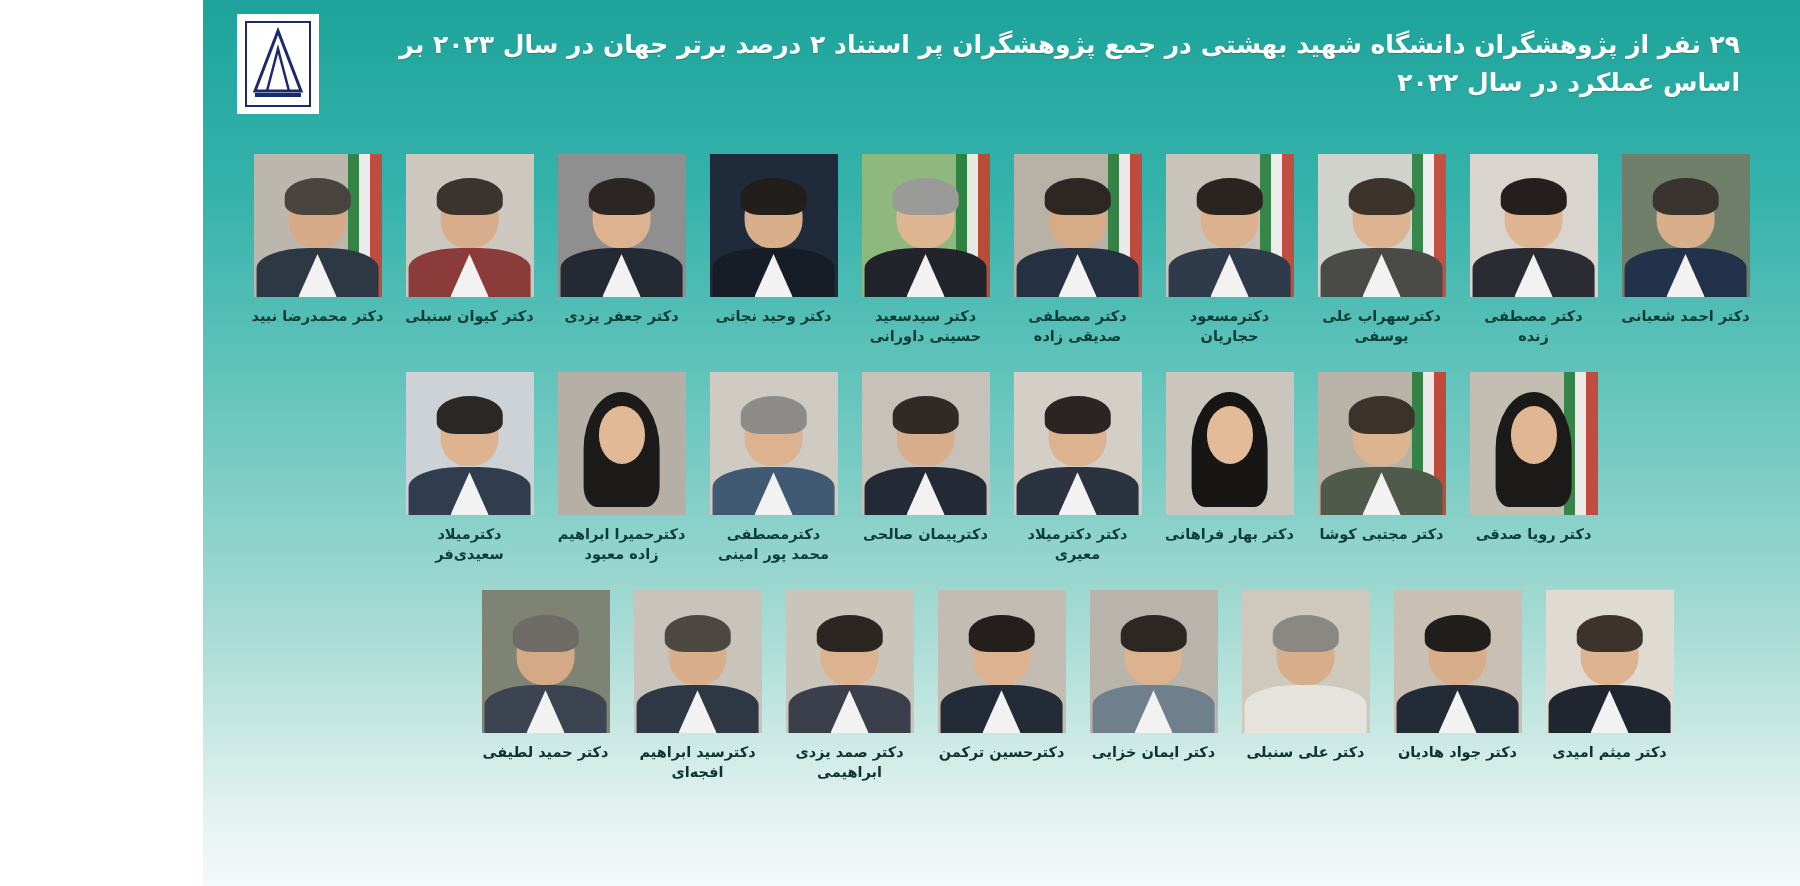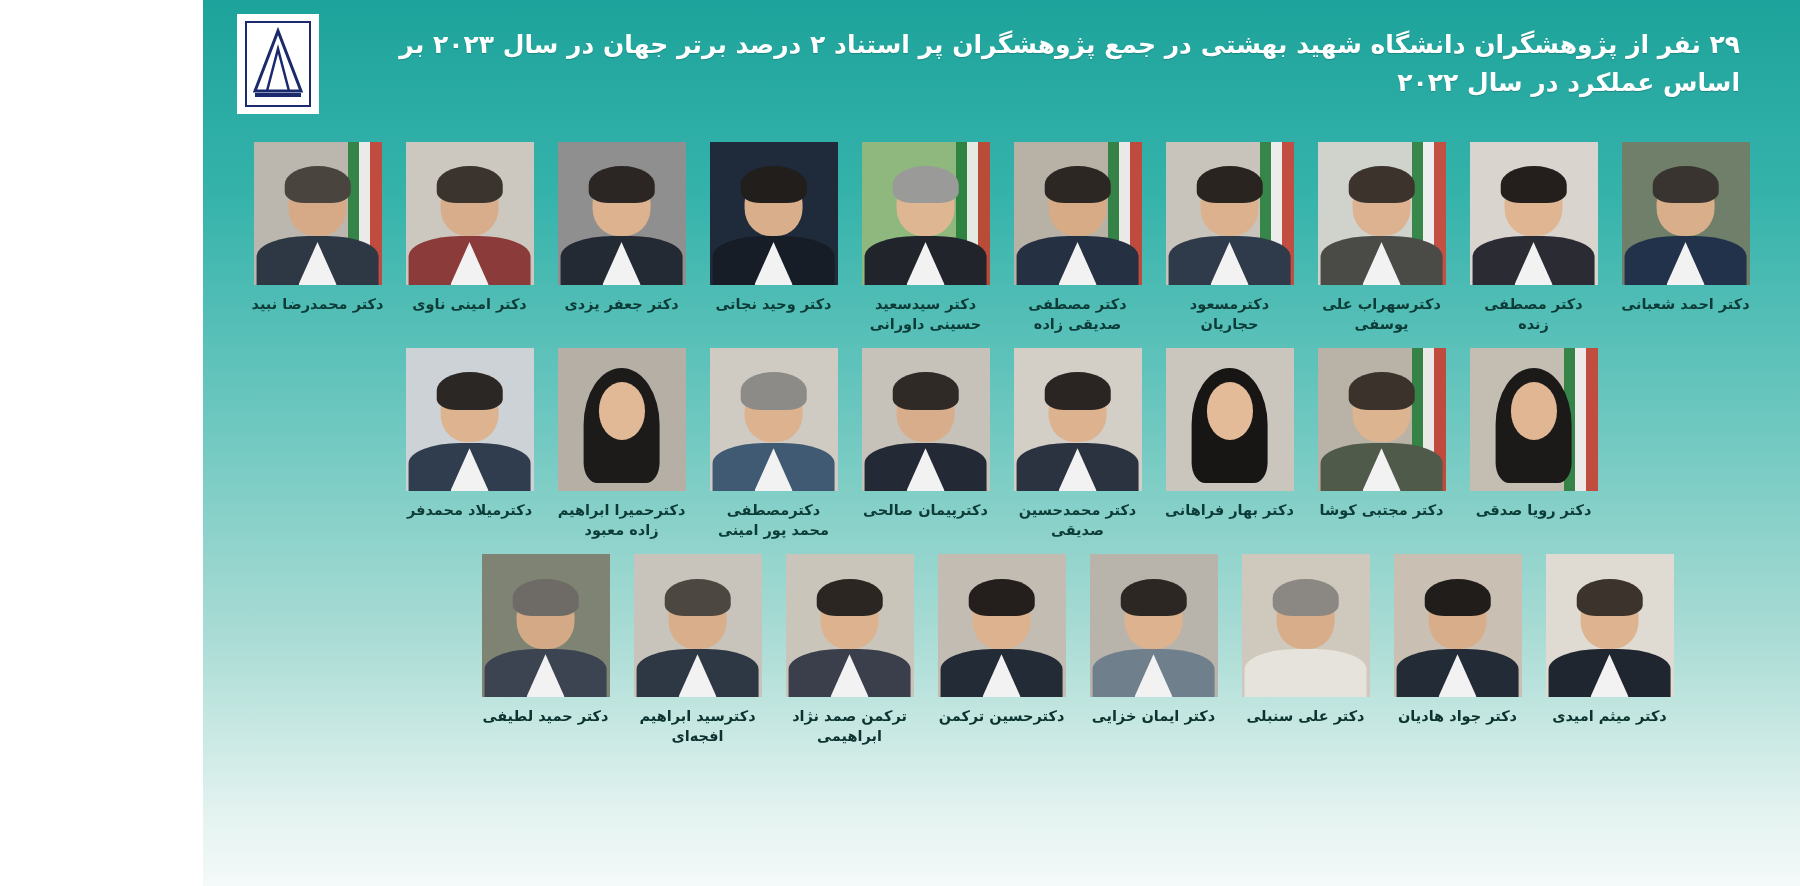--- a/index.html
+++ b/index.html
@@ -73,20 +73,21 @@
   }
   .row-1 { margin-top: 10px; }
   .row-2 { margin-top: 14px; }
   .row-3 { margin-top: 14px; }
 
   .person {
     width: 128px;
     display: flex;
     flex-direction: column;
     align-items: center;
+    margin-top: 12px;
   }
   .photo {
     width: 128px;
     height: 143px;
     border: 0;
     background-size: cover;
     background-position: center 18%;
     position: relative;
     overflow: hidden;
   }
@@ -269,21 +270,21 @@
         </div>
         <div class="caption">دکتر جعفر یزدی</div>
       </div>
       <div class="person">
         <div class="photo" style="background:#cdc8bf">
           <span class="p-body" style="background:#8c3b3b"></span>
             <span class="p-shirt"></span>
           <span class="p-head" style="background:#d8ad8b"></span>
             <span class="p-hair" style="background:#3a332e"></span>
         </div>
-        <div class="caption">دکتر امینی ناوی</div>
+        <div class="caption">دکتر کیوان سنبلی</div>
       </div>
       <div class="person">
         <div class="photo" style="background:#bcb7ae">
           <span class="p-flag"></span>
           <span class="p-body" style="background:#2e3845"></span>
             <span class="p-shirt"></span>
           <span class="p-head" style="background:#d6aa86"></span>
             <span class="p-hair" style="background:#4a443f"></span>
         </div>
         <div class="caption">دکتر محمدرضا نبید</div>
@@ -316,21 +317,21 @@
         </div>
         <div class="caption">دکتر بهار فراهانی</div>
       </div>
       <div class="person">
         <div class="photo" style="background:#d3cec6">
           <span class="p-body" style="background:#2b3340"></span>
             <span class="p-shirt"></span>
           <span class="p-head" style="background:#dcb28f"></span>
             <span class="p-hair" style="background:#2a2522"></span>
         </div>
-        <div class="caption">دکتر محمدحسین صدیقی</div>
+        <div class="caption">دکتر دکترمیلاد معیری</div>
       </div>
       <div class="person">
         <div class="photo" style="background:#c7c2b9">
           <span class="p-body" style="background:#232a35"></span>
             <span class="p-shirt"></span>
           <span class="p-head" style="background:#d8ad8b"></span>
             <span class="p-hair" style="background:#2f2a26"></span>
         </div>
         <div class="caption">دکترپیمان صالحی</div>
       </div>
@@ -350,21 +351,21 @@
         </div>
         <div class="caption">دکترحمیرا ابراهیم زاده معبود</div>
       </div>
       <div class="person">
         <div class="photo" style="background:#cdd2d6">
           <span class="p-body" style="background:#2f3d4f"></span>
             <span class="p-shirt"></span>
           <span class="p-head" style="background:#ddb48f"></span>
             <span class="p-hair" style="background:#2b2725"></span>
         </div>
-        <div class="caption">دکترمیلاد محمد‌فر</div>
+        <div class="caption">دکترمیلاد سعیدی‌فر</div>
       </div>
     </div>
 
     <div class="row row-3">
       <div class="person">
         <div class="photo" style="background:#dfdbd3">
           <span class="p-body" style="background:#1f2630"></span>
             <span class="p-shirt"></span>
           <span class="p-head" style="background:#ddb390"></span>
             <span class="p-hair" style="background:#3b332c"></span>
@@ -406,21 +407,21 @@
         </div>
         <div class="caption">دکترحسین ترکمن</div>
       </div>
       <div class="person">
         <div class="photo" style="background:#cac5bb">
           <span class="p-body" style="background:#3a3f4b"></span>
             <span class="p-shirt"></span>
           <span class="p-head" style="background:#dcb28f"></span>
             <span class="p-hair" style="background:#2b2622"></span>
         </div>
-        <div class="caption">ترکمن صمد نژاد ابراهیمی</div>
+        <div class="caption">دکتر صمد یزدی ابراهیمی</div>
       </div>
       <div class="person">
         <div class="photo" style="background:#c9c4bb">
           <span class="p-body" style="background:#2e3744"></span>
             <span class="p-shirt"></span>
           <span class="p-head" style="background:#d9ae8b"></span>
             <span class="p-hair" style="background:#4d4742"></span>
         </div>
         <div class="caption">دکترسید ابراهیم افجه‌ای</div>
       </div>

